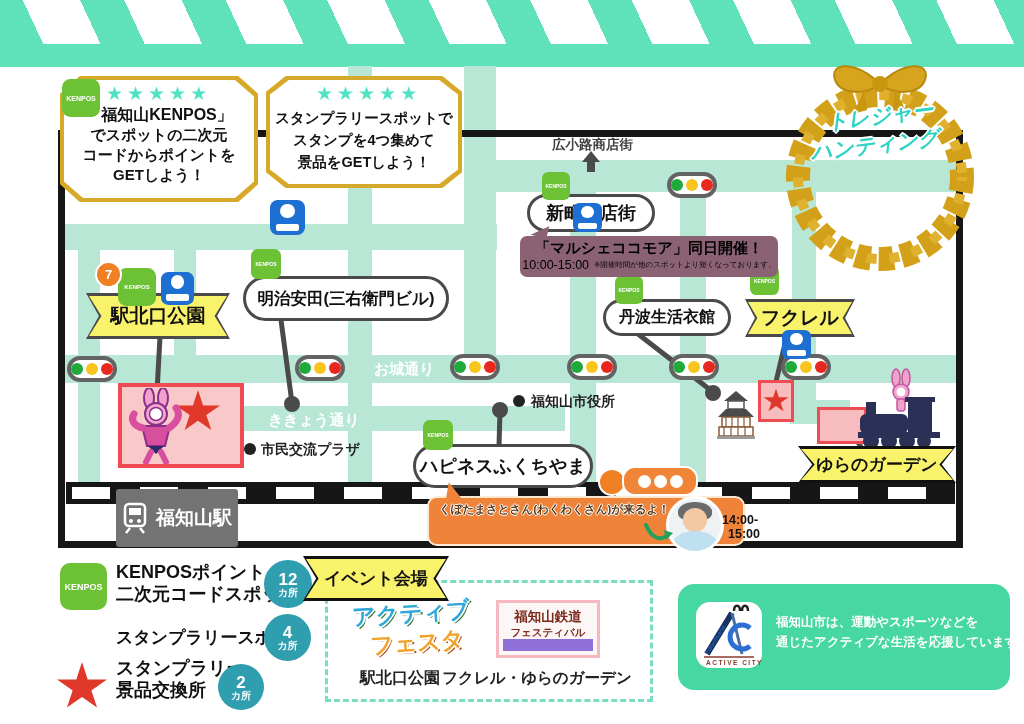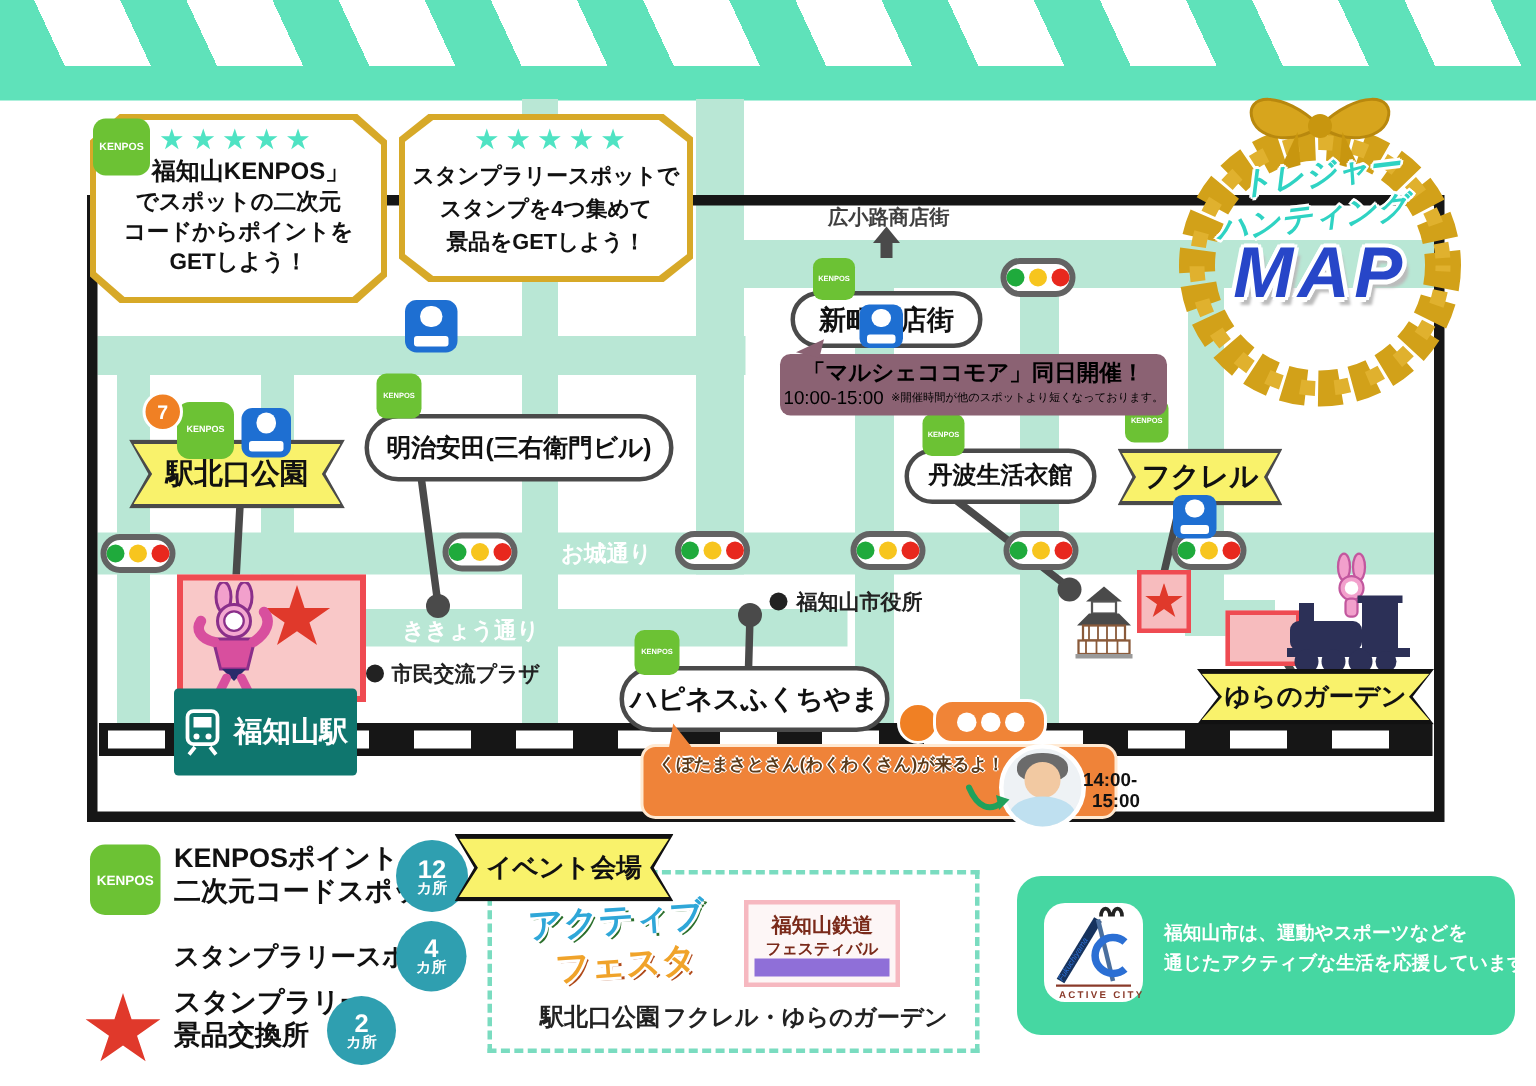--- a/index.html
+++ b/index.html
@@ -36,22 +36,22 @@
   .ribbon{clip-path:polygon(0 0,100% 0,91% 50%,100% 100%,0 100%,9% 50%);background:#4a4a4a;z-index:5;}
   .ribbon.blk{background:#111;}
   .ribbon .rin{position:absolute;inset:3px;clip-path:polygon(0 0,100% 0,91% 50%,100% 100%,0 100%,9% 50%);
         background:#f9f26b;display:flex;align-items:center;justify-content:center;font-weight:900;color:#111;white-space:nowrap;}
   .plaintxt{color:#222;font-weight:900;z-index:4;white-space:nowrap;}
   
   .pinkbox{background:#f9c8c8;border:4px solid #ef4b52;box-sizing:border-box;z-index:4;}
   .pinkbox.small{border-width:3px;background:#f7bcbe;}
   .star{clip-path:polygon(50% 0%,61% 35%,98% 35%,68% 57%,79% 91%,50% 70%,21% 91%,32% 57%,2% 35%,39% 35%);
         background:#e0392b;z-index:5;}
-  .station{background:#0f766e;border-radius:3px;display:flex;align-items:center;justify-content:center;
-           gap:8px;color:#fff;font-weight:900;z-index:6;}
+  .station{background:#737373;border-radius:3px;display:flex;align-items:center;justify-content:center;
+           gap:8px;color:#fff;font-weight:900;z-index:6;margin-top:30px;}
   
   .octa{clip-path:polygon(10% 0,90% 0,100% 14%,100% 86%,90% 100%,10% 100%,0 86%,0 14%);background:#d7a928;z-index:7;}
   .octa .oin{position:absolute;inset:4px;clip-path:polygon(10% 0,90% 0,100% 14%,100% 86%,90% 100%,10% 100%,0 86%,0 14%);
        background:#fff;}
   .stars{color:#4fe3c3;font-size:19px;letter-spacing:4px;font-weight:700;z-index:8;white-space:nowrap;}
   .callout-text{z-index:8;text-align:center;font-weight:900;color:#111;line-height:1.32;white-space:nowrap;}
   
   .marche{background:#8b6273;border-radius:7px;color:#000000;text-align:center;z-index:7;}
   .marche .tail{position:absolute;left:12px;top:-12px;width:0;height:0;
       border-right:16px solid #8b6273;border-top:13px solid transparent;transform:rotate(14deg);}
@@ -352,22 +352,20 @@
     <circle cx="125" cy="125" r="82" fill="none" stroke="#d2a119" stroke-width="24" stroke-dasharray="15 8"></circle>
     <circle cx="125" cy="125" r="82" fill="none" stroke="#e0b12e" stroke-width="10" stroke-dasharray="10 13" stroke-dashoffset="6"></circle>
     <path d="M125,32 C100,8 74,10 80,28 C85,42 110,44 125,32 Z" fill="#d7a51d" stroke="#b8880e" stroke-width="2"></path>
     <path d="M125,32 C150,8 176,10 170,28 C165,42 140,44 125,32 Z" fill="#d7a51d" stroke="#b8880e" stroke-width="2"></path>
     <path d="M110,36 L98,62 L112,58 Z" fill="#c8960f"></path>
     <path d="M140,36 L152,62 L138,58 Z" fill="#c8960f"></path>
     <circle cx="125" cy="32" r="8" fill="#c8960f"></circle>
   </svg>
   <div class="abs wreath-text" style="left:790px;top:102px;width:180px;font-size:21px;color:#2fd3c3;transform:rotate(-7deg);z-index:9;">トレジャー</div>
   <div class="abs wreath-text" style="left:785px;top:131px;width:180px;font-size:21px;color:#2fd3c3;transform:rotate(-7deg);z-index:9;">ハンティング</div>
-  <div class="abs wreath-text" style="left:790px;top:155px;width:180px;font-size:48px;color:#2746c8;letter-spacing:3px;
-       text-shadow:-3px 0 #fff,3px 0 #fff,0 -3px #fff,0 3px #fff,-2px -2px #fff,2px 2px #fff,2px -2px #fff,-2px 2px #fff,4px 5px 2px #bbb;">MAP</div>
 
   <div class="abs kico" style="left:60px;top:563px;width:47px;height:47px;font-size:9px;border-radius:10px;">
       <span>KENPOS</span>
     </div>
   <div class="abs lgd-label" style="left:116px;top:562px;font-size:18px;">
     <div>KENPOSポイント</div>
     <div>二次元コードスポット</div>
   </div>
   <div class="abs lgd-circle" style="left:264px;top:560px;width:48px;height:48px;">
     <span style="font-size:17px;">12</span>

